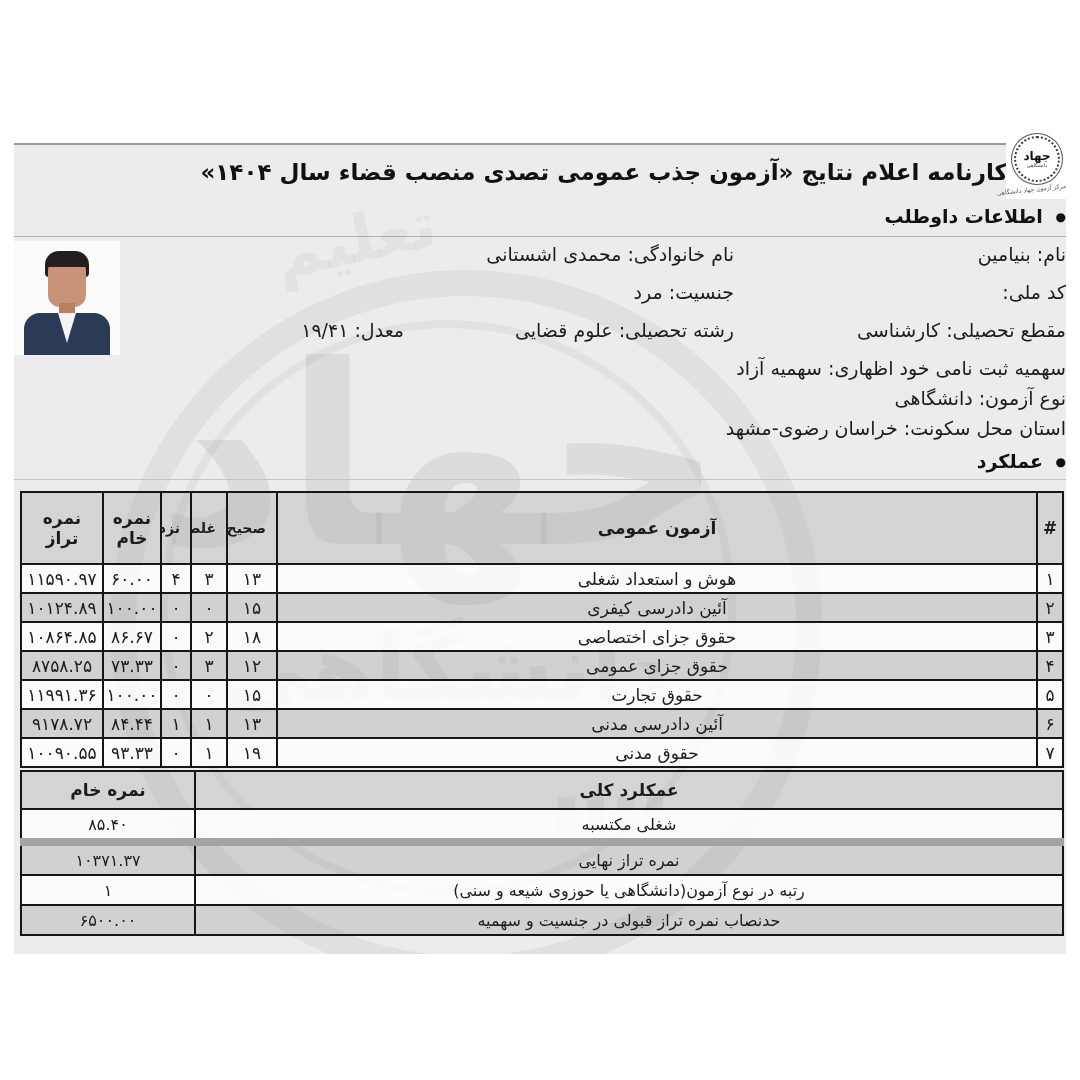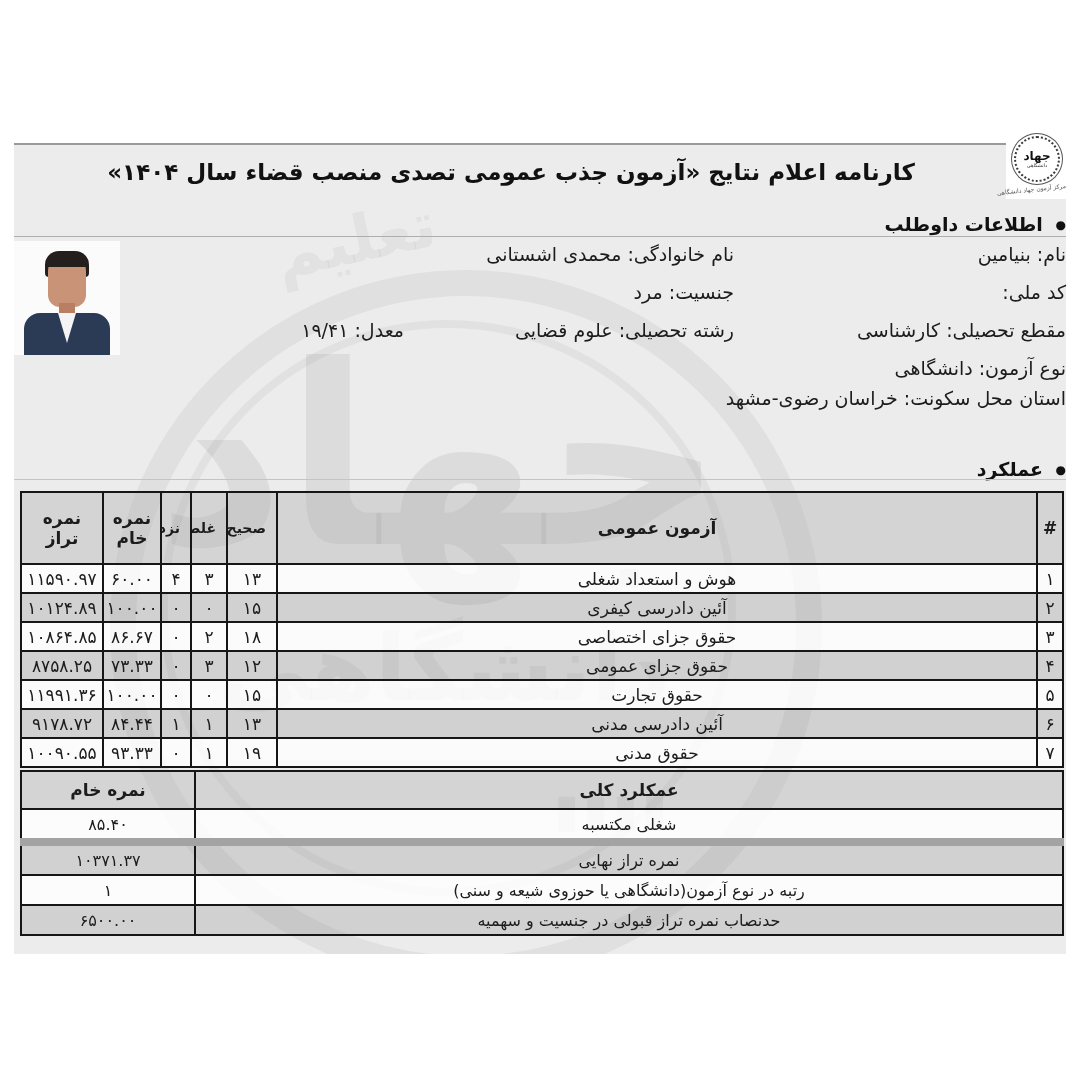--- a/index.html
+++ b/index.html
@@ -15,36 +15,36 @@
   .wm-circle1{left:96px;top:127px;width:660px;height:660px;border:26px solid rgba(0,0,0,0.05);border-radius:50%;}
   .wm-circle2{left:146px;top:177px;width:560px;height:560px;border:8px solid rgba(0,0,0,0.045);border-radius:50%;}
   .wm-main{left:150px;top:190px;width:560px;text-align:center;font-weight:bold;font-size:250px;color:rgba(40,40,40,0.08);line-height:1;}
   .wm-sub{left:120px;top:480px;width:620px;text-align:center;font-weight:bold;font-size:92px;color:rgba(40,40,40,0.065);line-height:1;}
   .wm-callig{left:260px;top:60px;font-size:64px;color:rgba(40,40,40,0.05);transform:rotate(-12deg);font-weight:bold;}
   .wm-cols{left:540px;top:640px;font-size:46px;letter-spacing:4px;color:rgba(40,40,40,0.07);}
 
   
   .title-bar{
     position:absolute;left:14px;top:143px;width:994px;height:54px;
-    border-top:2px solid #9a9a9a;display:flex;align-items:center;justify-content:center;
+    border-top:2px solid #9a9a9a;display:flex;align-items:center;
   }
   .title-bar .t{font-size:23px;font-weight:bold;color:#111;}
   .logo-notch{position:absolute;left:1006px;top:143px;width:60px;height:56px;background:#ffffff;}
   .logo{position:absolute;left:1008px;top:136px;width:58px;text-align:center;}
   .logo-circle{
     width:42px;height:42px;margin:0 auto;border-radius:50%;
     border:2px dotted #3a3a3a;box-shadow:0 0 0 2px #fff,0 0 0 3px #555;
     display:flex;flex-direction:column;align-items:center;justify-content:center;background:#fff;
   }
   .logo-name{font-size:12px;font-weight:bold;line-height:1;color:#111;}
   .logo-sub{font-size:5px;color:#333;line-height:1.3;}
   .logo-caption{font-size:6px;color:#555;margin-top:3px;transform:rotate(-6deg);white-space:nowrap;}
 
   
-  .sec{position:absolute;right:14px;font-size:19px;font-weight:bold;color:#111;margin-top:8px;}
+  .sec{position:absolute;right:14px;font-size:19px;font-weight:bold;color:#111;}
   .sec .dot{font-size:12px;vertical-align:2px;margin-left:6px;}
   .sec-applicant{top:205px;}
   .sec-performance{top:450px;}
   .rule{position:absolute;left:14px;width:1052px;height:1px;background:#aeaeae;}
   .rule1{top:236px;}
   .rule2{top:479px;background:#c4c4c4;}
 
   
   .photo{position:absolute;left:14px;top:241px;width:106px;height:114px;background:#fbfbfb;overflow:hidden;}
   .ph-hair{position:absolute;left:31px;top:10px;width:44px;height:26px;background:#241f1c;border-radius:14px 14px 4px 4px;}
@@ -145,20 +145,24 @@
       <span>کارشناسی</span>
     </div>
     <div class="cell">
       <b>رشته تحصیلی:</b>
       <span>علوم قضایی</span>
     </div>
     <div class="cell">
       <b>معدل:</b>
       <span>۱۹/۴۱</span>
     </div>
+  </div>
+  <div class="wide">
+    <b>سهمیه ثبت نامی خود اظهاری:</b>
+    <span>سهمیه آزاد</span>
   </div>
   <div class="wide">
     <b>نوع آزمون:</b>
     <span>دانشگاهی</span>
   </div>
   <div class="wide">
     <b>استان محل سکونت:</b>
     <span>خراسان رضوی-مشهد</span>
   </div>
 </div>

